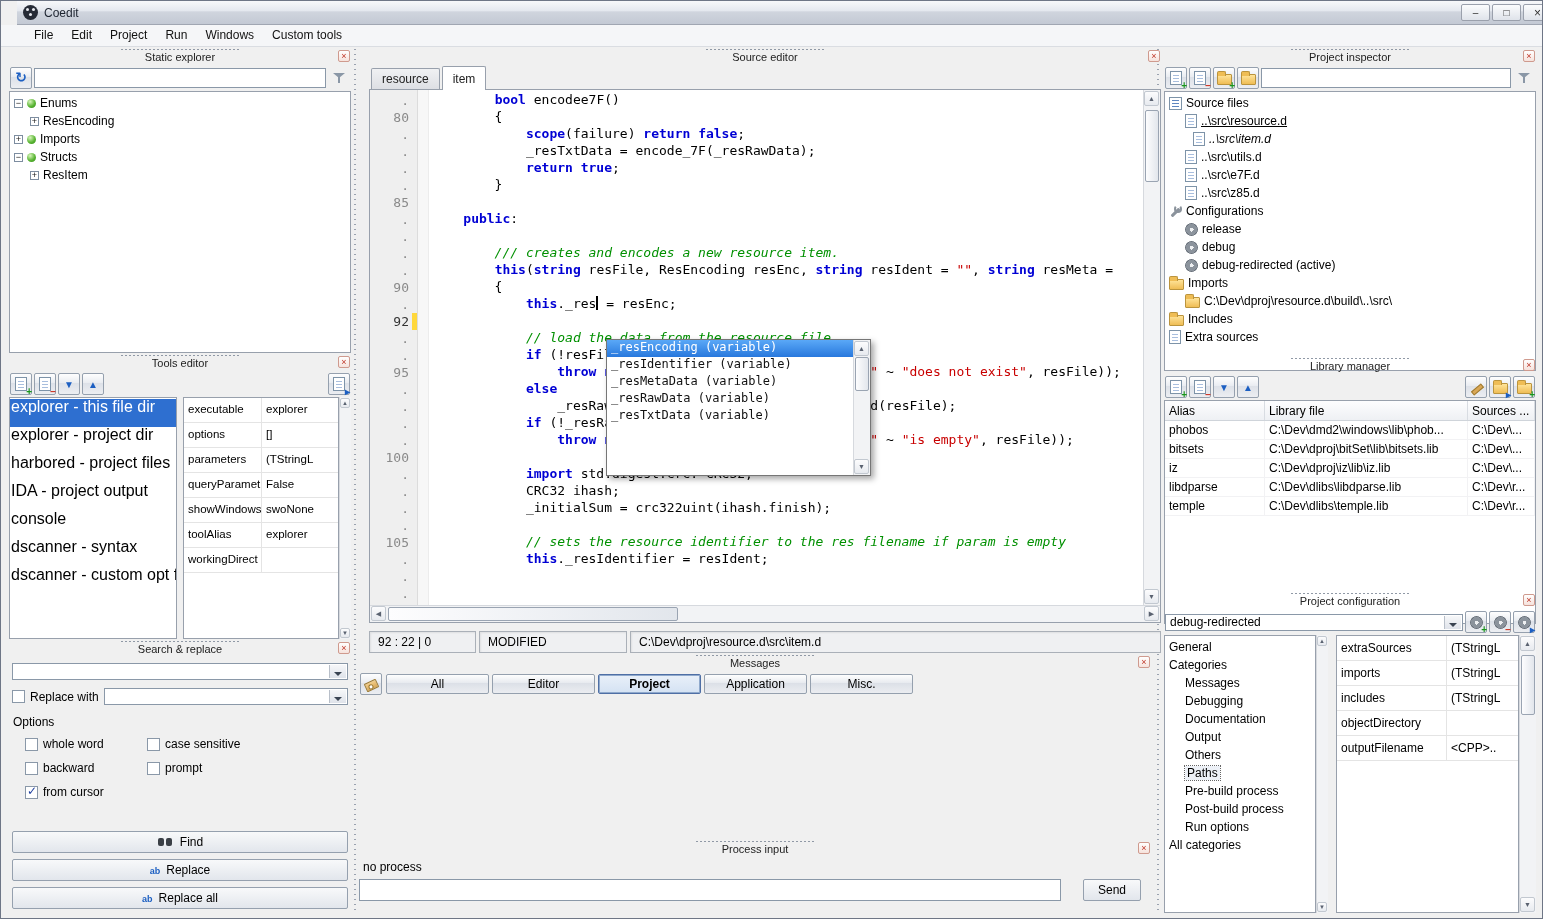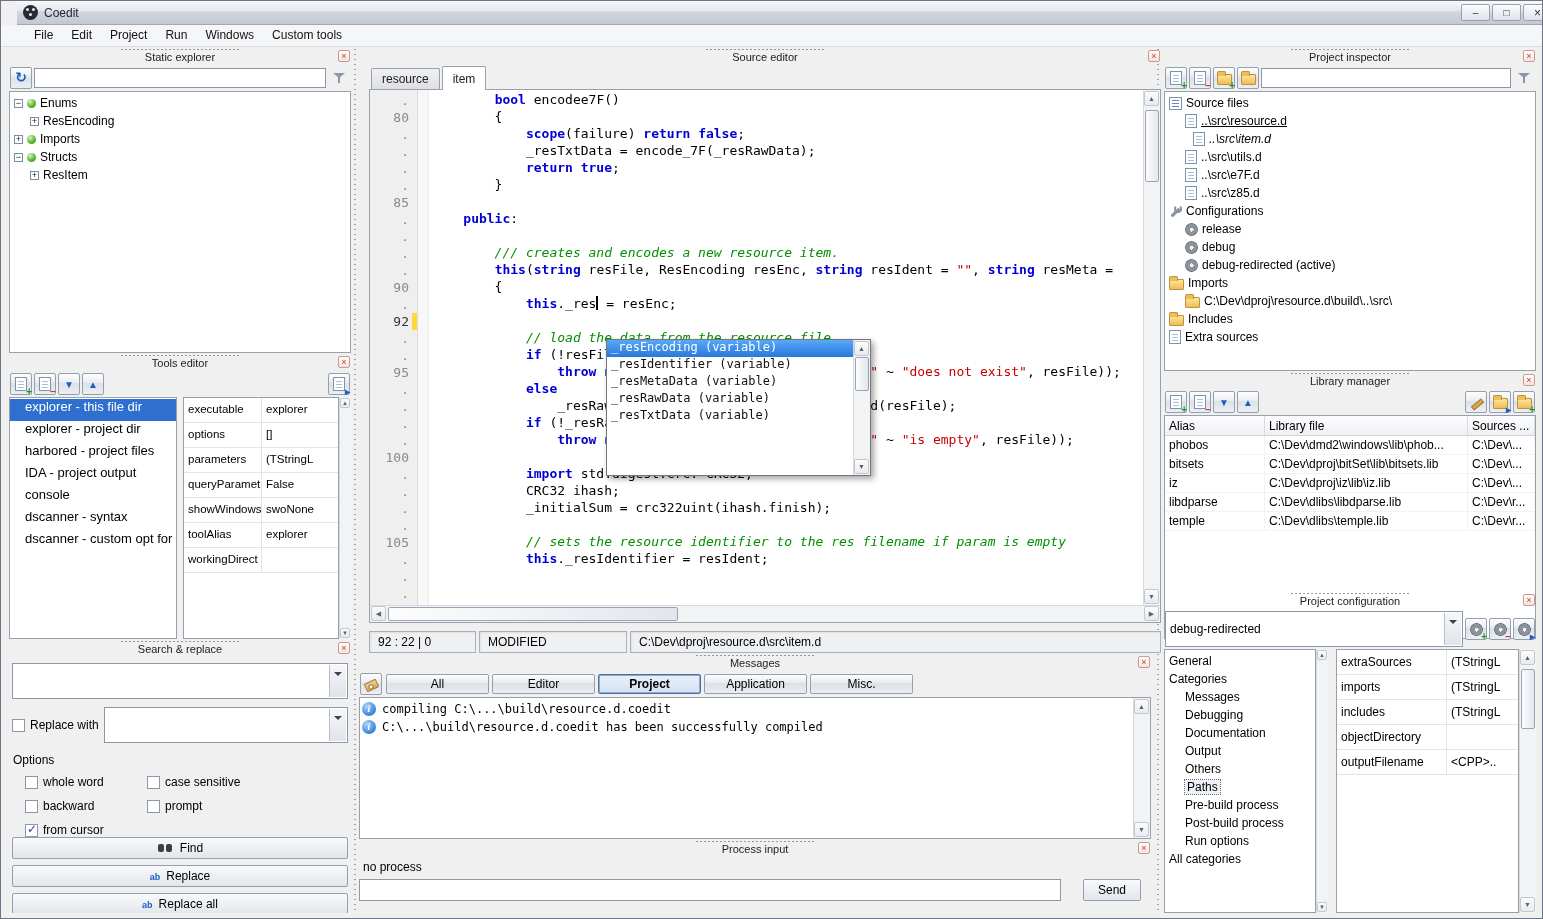--- a/index.html
+++ b/index.html
@@ -23,21 +23,21 @@
 .panel-head{position:relative;flex:0 0 18px;height:18px;text-align:center;font-size:11px;color:#222;padding-top:4px}
 .panel-head::before{content:"";position:absolute;left:50%;top:1px;transform:translateX(-50%);width:120px;height:3px;background-image:radial-gradient(circle,#9099a6 0.8px,transparent 1px);background-size:4px 3px}
 .panel-close{position:absolute;right:1px;top:3px;width:12px;height:12px;border:1px solid #cf9a8e;border-radius:2px;background:linear-gradient(#fff,#f6e2dc);color:#c0392b;font-size:9px;line-height:10px;text-align:center}
 .panel-close::before{content:"×"}
 .tbar{display:flex;align-items:center;gap:2px;padding:2px 1px;flex:0 0 26px}
 .tbtn{width:22px;height:22px;flex:0 0 auto;border:1px solid #95a0ae;border-radius:2px;background:linear-gradient(#fefefe,#e9ecf1 45%,#dde1e8 46%,#eceef2);display:flex;align-items:center;justify-content:center;position:relative}
 .tbtn.flat{border-color:transparent;background:none}
 .tbtn .ov{position:absolute;right:-1px;bottom:-3px;font:bold 10px/10px "Liberation Sans",sans-serif}
 .ov.g{color:#18951c}.ov.r{color:#cc3322}.ov.b{color:#1c5fc2}
 .tinput{height:20px;border:1px solid #8a98a8;background:#fff;flex:1;min-width:0;padding:0 4px;font:12px "Liberation Sans",sans-serif}
-.combo{height:36px;border:1px solid #8a98a8;background:#fff;position:relative;display:flex;align-items:center;padding:0 18px 0 4px;font-size:12px}
+.combo{height:17px;border:1px solid #8a98a8;background:#fff;position:relative;display:flex;align-items:center;padding:0 18px 0 4px;font-size:12px}
 .combo::before{content:"";position:absolute;right:1px;top:1px;bottom:1px;width:16px;background:linear-gradient(#f6f7f9,#dfe3ea);border-left:1px solid #b8bfc9}
 .combo::after{content:"";position:absolute;right:5px;top:8px;border-left:4px solid transparent;border-right:4px solid transparent;border-top:4px solid #3a4452}
 .white{background:#fff;border:1px solid #98a0ac;overflow:hidden}
 .btn{height:22px;padding:0 14px;border:1px solid #95a0ae;border-radius:2px;background:linear-gradient(#f8f9fa,#e2e6ec);font-size:12px;display:flex;align-items:center;justify-content:center;gap:6px}
 
 
 .i{display:inline-block;position:relative;flex:0 0 auto;vertical-align:middle}
 .i-dot{width:9px;height:9px;border-radius:50%;background:radial-gradient(circle at 35% 30%,#d9f6bd,#5cb636 55%,#2f8a12)}
 .i-doc{width:12px;height:14px;background:#fff;border:1px solid #7d93a8}
 .i-doc::before{content:"";position:absolute;left:2px;top:3px;right:2px;height:8px;background:repeating-linear-gradient(#a8bede 0 1px,transparent 1px 3px)}
@@ -83,21 +83,21 @@
 .hsb .sb-btn.a{left:1px;top:0}.hsb .sb-btn.b{right:1px;top:0}
 .g-up::before{content:"▲"}.g-down::before{content:"▼"}.g-left::before{content:"◀"}.g-right::before{content:"▶"}
 .sb-thumb{position:absolute;border:1px solid #9aa4b2;border-radius:2px;background:linear-gradient(90deg,#fdfdfe,#e2e6ec)}
 
 
 #p-static{left:8px;top:46px;width:342px;height:306px}
 #p-tools{left:8px;top:352px;width:342px;height:286px}
 #p-search{left:8px;top:638px;width:342px;height:274px}
 .tools-main{flex:1;display:flex;gap:6px;overflow:hidden}
 .tools-list{flex:0 0 168px;background:#fff;border:1px solid #98a0ac;padding-top:1px;overflow:hidden}
-.tool-row{height:22px;line-height:15px;padding:0 15px;font-size:13px;white-space:nowrap;overflow:hidden}
+.tool-row{height:28px;line-height:15px;padding:0 1px;font-size:16px;white-space:nowrap;overflow:hidden}
 .tool-row.sel{background:#2e6fd0;color:#fff}
 .tools-grid-wrap{flex:1;display:flex;overflow:hidden}
 .tools-grid{flex:1;background:#fff;border:1px solid #98a0ac;overflow:hidden}
 .tg-row{display:flex;height:25px;border-bottom:1px solid #e4e4e4}
 .tg-name{flex:0 0 78px;padding:5px 4px;border-right:1px solid #e4e4e4;overflow:hidden;white-space:nowrap;font-size:11.5px}
 .tg-val{flex:1;padding:5px 4px;font-size:11.5px;overflow:hidden;white-space:nowrap}
 .sr-body{flex:1;display:flex;flex-direction:column;padding:2px}
 .sr-row1{margin:4px 1px 0}
 .sr-row2{display:flex;align-items:center;gap:5px;margin:8px 1px 0}
 .sr-row2 .combo{flex:1}
@@ -144,21 +144,21 @@
 .msg-body{flex:1;padding:2px;overflow:hidden}
 .msg-row{display:flex;align-items:center;gap:6px;height:18px;font:12px "DejaVu Sans Mono","Liberation Mono",monospace;white-space:pre;overflow:hidden}
 
 #p-proc{left:358px;top:838px;width:792px;height:74px}
 .proc-status{font-size:12px;padding:3px 4px 0}
 .proc-row{display:flex;gap:22px;margin-top:5px;padding-right:10px}
 .proc-input{flex:1;height:22px;border:1px solid #8a98a8;background:#fff;padding:0 4px;font:12px "Liberation Sans",sans-serif}
 
 
 #p-inspect{left:1163px;top:46px;width:372px;height:324px}
-#p-libman{left:1163px;top:370px;width:372px;height:268px}
+#p-libman{left:1163px;top:355px;width:372px;height:268px}
 #p-projcfg{left:1163px;top:590px;width:372px;height:322px}
 .table{flex:1;background:#fff;border:1px solid #98a0ac;font-size:12px;overflow:hidden;display:flex;flex-direction:column}
 .thead{display:flex;height:20px;background:linear-gradient(#fdfdfe,#eef0f4);border-bottom:1px solid #cfd4da;flex:0 0 20px}
 .th{padding:3px 4px;border-right:1px solid #d8dce2;overflow:hidden;white-space:nowrap}
 .th1{flex:0 0 100px}.th2{flex:0 0 203px}.th3{flex:1}
 .trow{display:flex;height:19px;border-bottom:1px solid #f2f2f4}
 .td{padding:2px 4px;border-right:1px solid #f2f2f4;overflow:hidden;white-space:nowrap}
 .cfg-main{flex:1;display:flex;overflow:hidden}
 .cfg-tree{flex:0 0 152px;background:#fff;border:1px solid #98a0ac;padding-top:2px;overflow:hidden}
 .cfg-gap{flex:0 0 8px}
@@ -571,30 +571,20 @@
           <span class="i i-tag"></span>
         </div>
       <div style="display:flex;gap:3px">
           <div class="fbtn">All</div>
           <div class="fbtn">Editor</div>
           <div class="fbtn active">Project</div>
           <div class="fbtn">Application</div>
           <div class="fbtn">Misc.</div>
         </div>
     </div>
-    <div class="msg-wrap">
-      <div class="msg-body">
-          <div class="msg-row"><span class="i i-info"></span><span>compiling C:\...\build\resource.d.coedit</span></div>
-          <div class="msg-row"><span class="i i-info"></span><span>C:\...\build\resource.d.coedit has been successfully compiled</span></div>
-        </div>
-      <div class="vsb">
-        <div class="sb-btn a g-up"></div>
-        <div class="sb-btn b g-down"></div>
-      </div>
-    </div>
   </div>
 
   <div class="panel" id="p-proc">
     <div class="panel-head">
       <span>Process input</span>
       <span class="panel-close"></span>
     </div>
     <div class="proc-status">no process</div>
     <div class="proc-row">
       <input class="proc-input" value="" style="">

